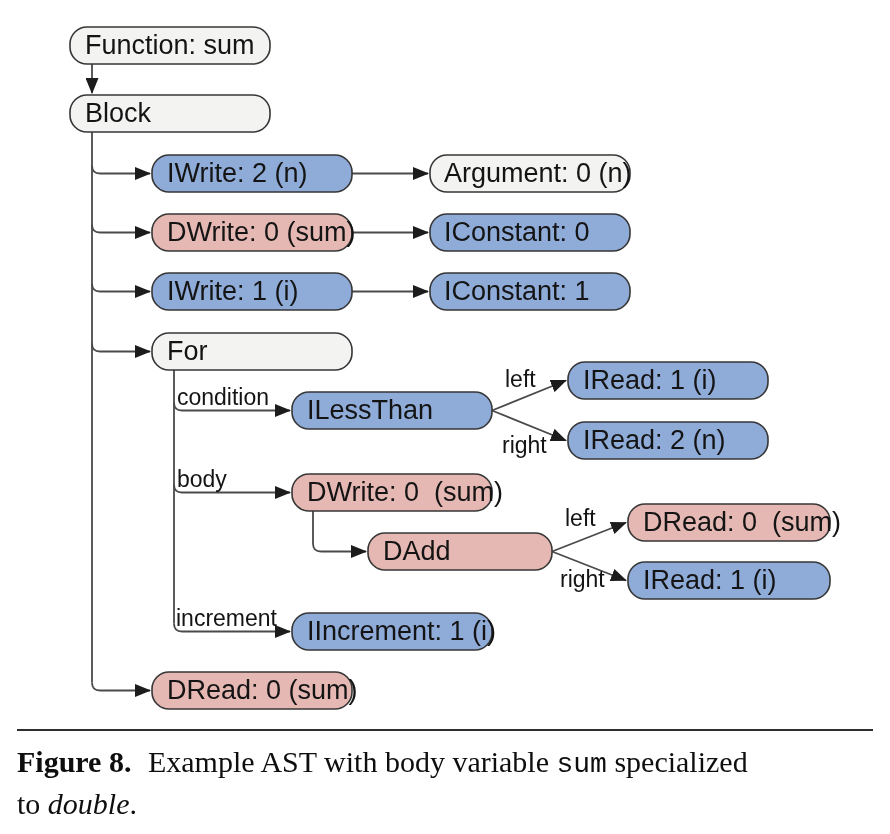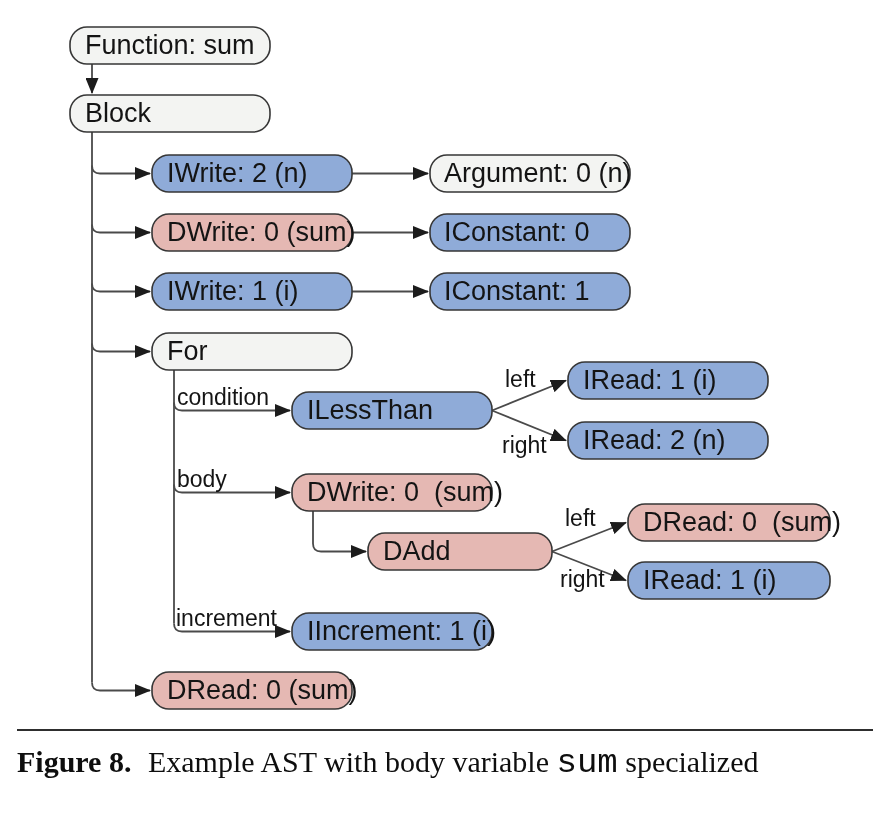--- a/index.html
+++ b/index.html
@@ -45,21 +45,21 @@
     font-size: 30px;
     line-height: 39px;
     color: #0e0e0e;
   }
   .caption .fig-label {
     font-weight: bold;
     margin-right: 0.55em;
   }
   .caption .code {
     font-family: "Liberation Mono", monospace;
-    font-size: 34px;
+    font-size: 28px;
   }
   .caption .ital { font-style: italic; }
 </style>
 </head>
 <body>
 
 <div class="page">
 
   <svg width="890" height="729" viewBox="0 0 890 729" xmlns="http://www.w3.org/2000/svg">
     <defs>
@@ -197,15 +197,18 @@
         <rect class="node-pill" x="152" y="672" width="200" height="37" rx="17" fill="#e5b8b3"></rect>
         <text class="node-label" x="167" y="699">DRead: 0 (sum)</text>
       </g>
     </g>
   </svg>
 
   <div class="caption">
     <div>
       <span class="fig-label">Figure 8.</span><span>Example AST with body variable </span><span class="code">sum</span><span> specialized</span>
     </div>
+    <div>
+      <span>to </span><span class="ital">double</span><span>.</span>
+    </div>
   </div>
 
 </div>
 
 </body></html>

